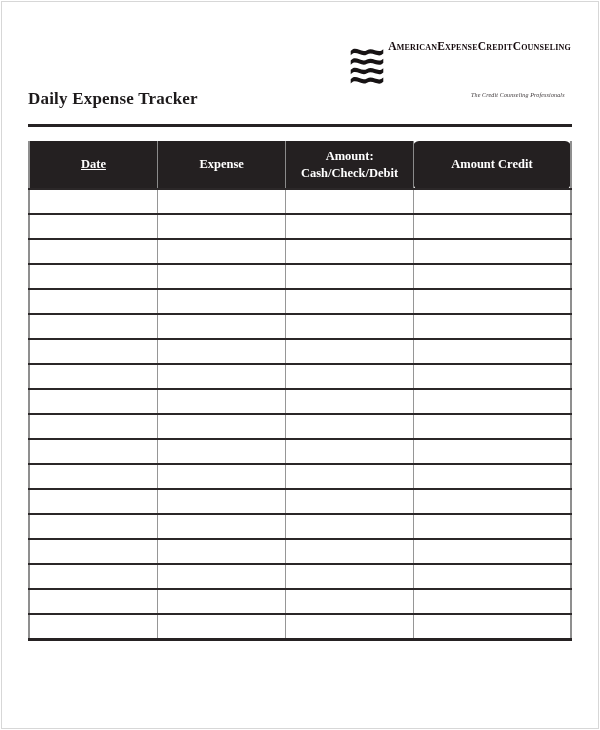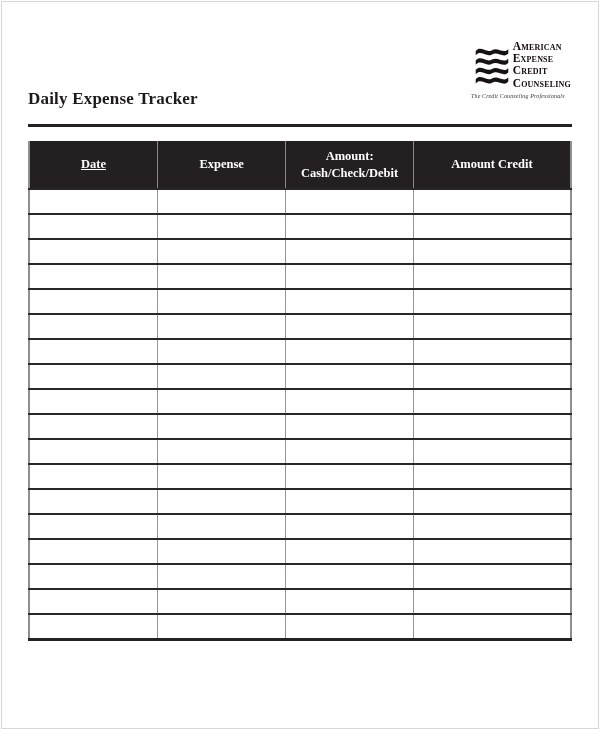--- a/index.html
+++ b/index.html
@@ -29,21 +29,21 @@
   }
   .logo-top {
     display: flex;
     align-items: flex-start;
     justify-content: flex-end;
     gap: 3px;
   }
   .flag { flex: 0 0 auto; margin-top: 2px; }
   .org-name {
     display: flex;
-    flex-direction: column;
+    flex-direction: row;
   }
   .org-line {
     font-variant: small-caps;
     font-weight: 600;
     font-size: 11.5px;
     line-height: 12.2px;
     letter-spacing: 0.2px;
     white-space: nowrap;
     color: #14090c;
   }
@@ -101,21 +101,21 @@
   table.expense td {
     height: 25px;
     border-top: 2px solid #2b2728;
     border-left: 1.5px solid #969696;
     border-right: 1.5px solid #969696;
     background: #ffffff;
   }
   table.expense th:first-child,
   table.expense td:first-child { border-left: none; text-decoration: underline; }
   table.expense th:last-child,
-  table.expense td:last-child { border-right: none; }
+  table.expense td:last-child { border-right: none; border-radius: 6px; }
 </style>
 </head>
 <body>
 
 <div class="page-edge"></div>
 
 <div class="logo">
   <div class="logo-top">
     <span class="flag">
       <svg width="36" height="42" viewBox="0 0 42 46" xmlns="http://www.w3.org/2000/svg" aria-hidden="true">

